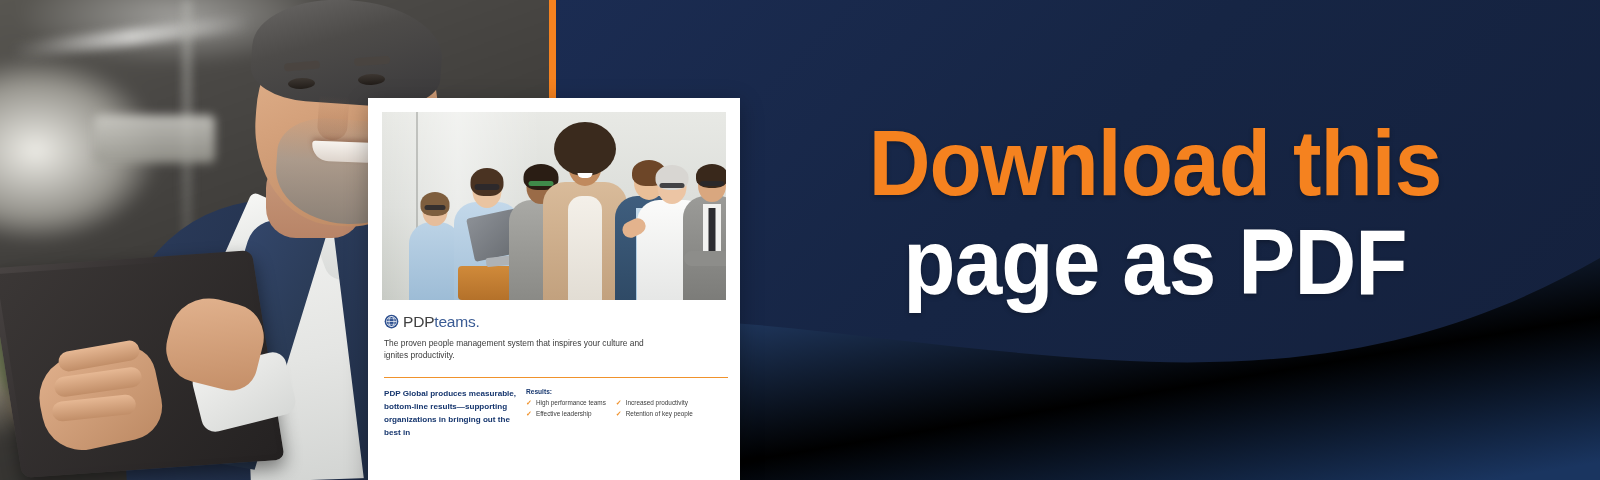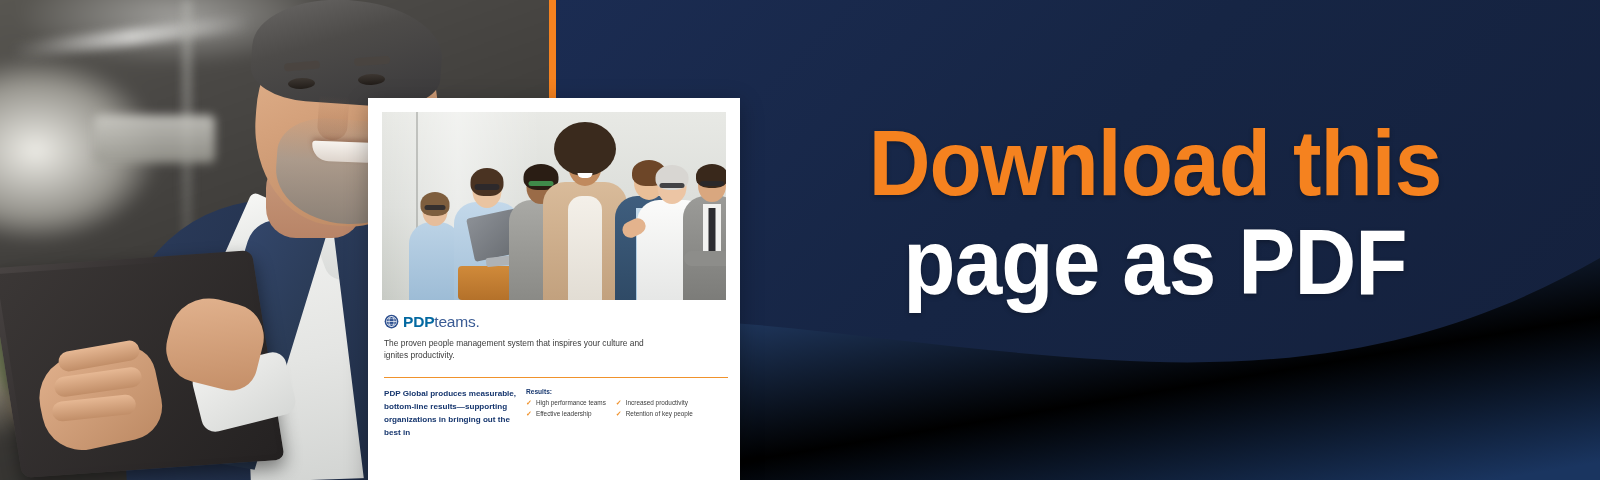--- a/index.html
+++ b/index.html
@@ -243,21 +243,21 @@
   .p{ position:absolute; bottom:0; }
   .p .hd{ position:absolute; left:50%; transform:translateX(-50%); border-radius:50%; }
   .p .hr{ position:absolute; left:50%; transform:translateX(-50%); border-radius:50% 50% 40% 40%; }
   .p .bd{ position:absolute; left:50%; transform:translateX(-50%); border-radius:22px 22px 0 0; }
   .p .gl{ position:absolute; left:50%; transform:translateX(-50%); height:5px; border-radius:3px; background:rgba(40,40,45,.85); }
 
   
   .logo-row{ display:flex; align-items:center; gap:4px; margin:14px 0 0 2px; }
   .logo-mark{ width:15px; height:15px; flex:0 0 auto; }
   .logo-text{ font-size:15.5px; letter-spacing:-.2px; line-height:1; }
-  .logo-text .b{ font-weight:bold; color:#0369a1; }
+  .logo-text .b{ font-weight:normal; color:#404040; }
   .logo-text .l{ font-weight:normal; color:#3a5b94; }
   .logo-text .dot{ font-weight:normal; color:#3a5b94; }
 
   .doc-h1{
     margin:16px 0 0 2px;
     font-size:14.4px; font-weight:bold; color:#16366e; letter-spacing:-.15px;
   }
   .doc-sub{
     margin:7px 0 16px 2px; width:272px;
     font-size:8.4px; color:#3b3b3b; line-height:1.45;

